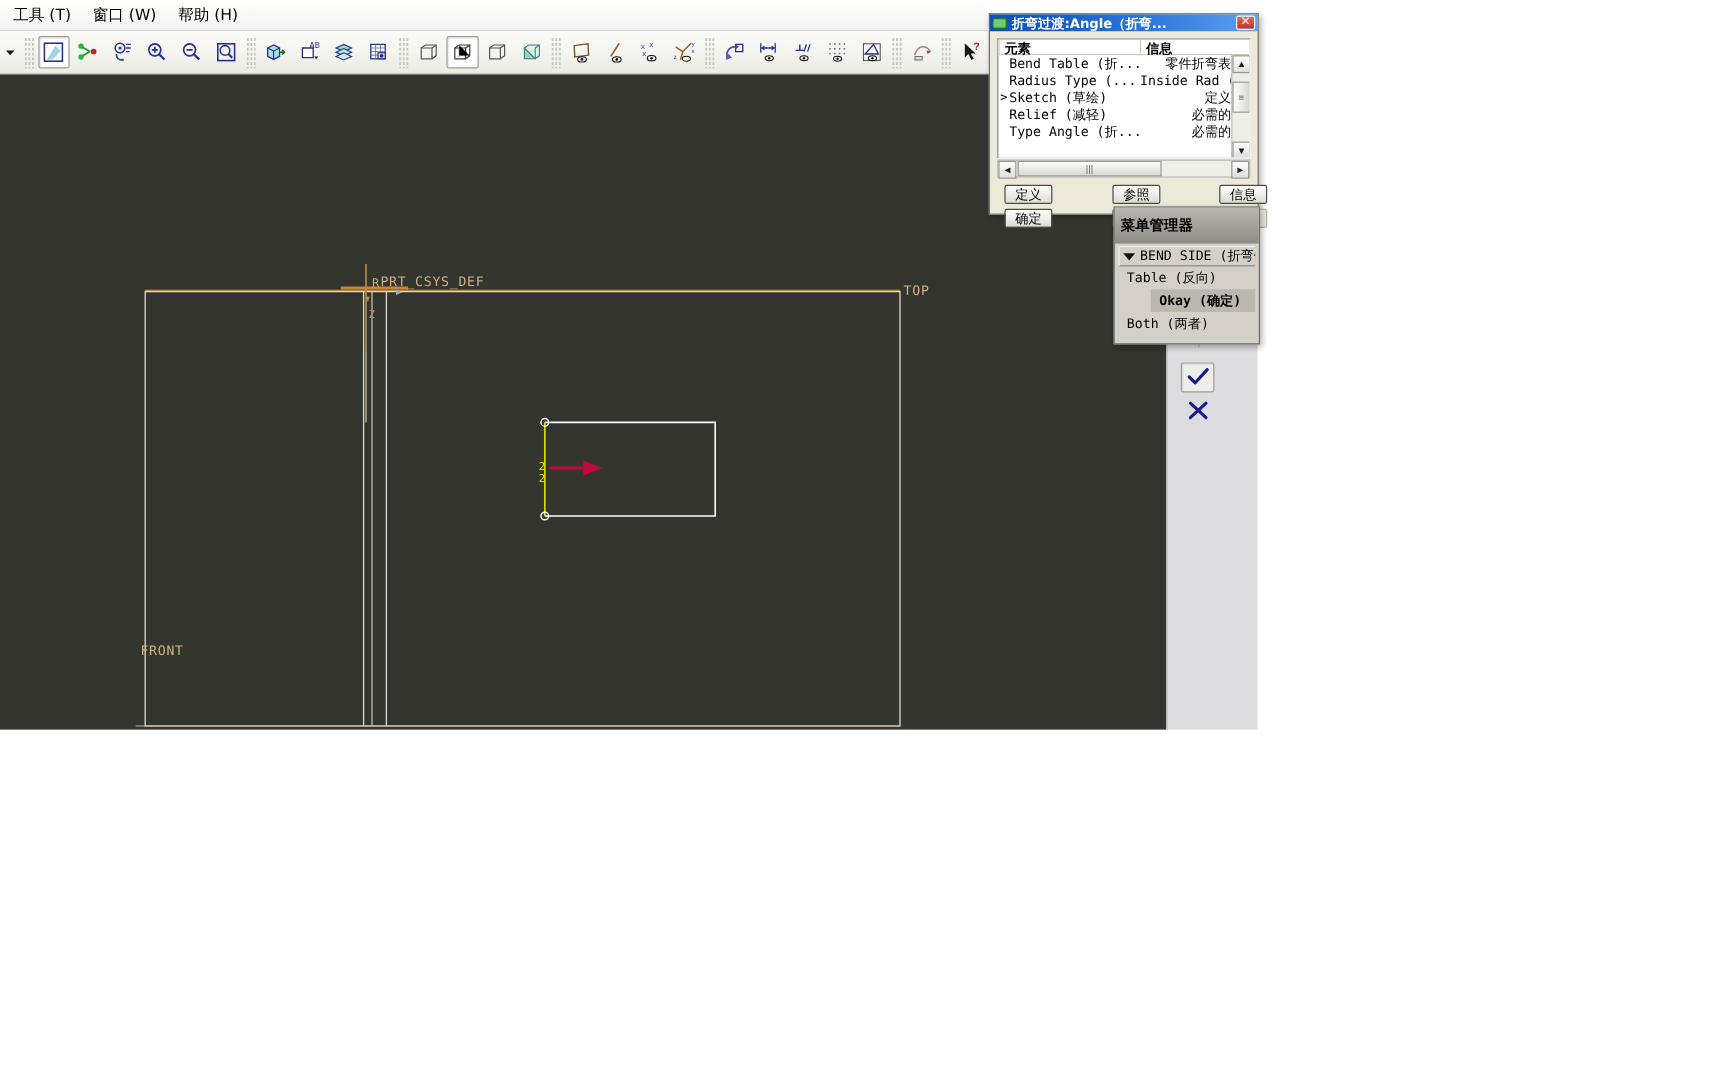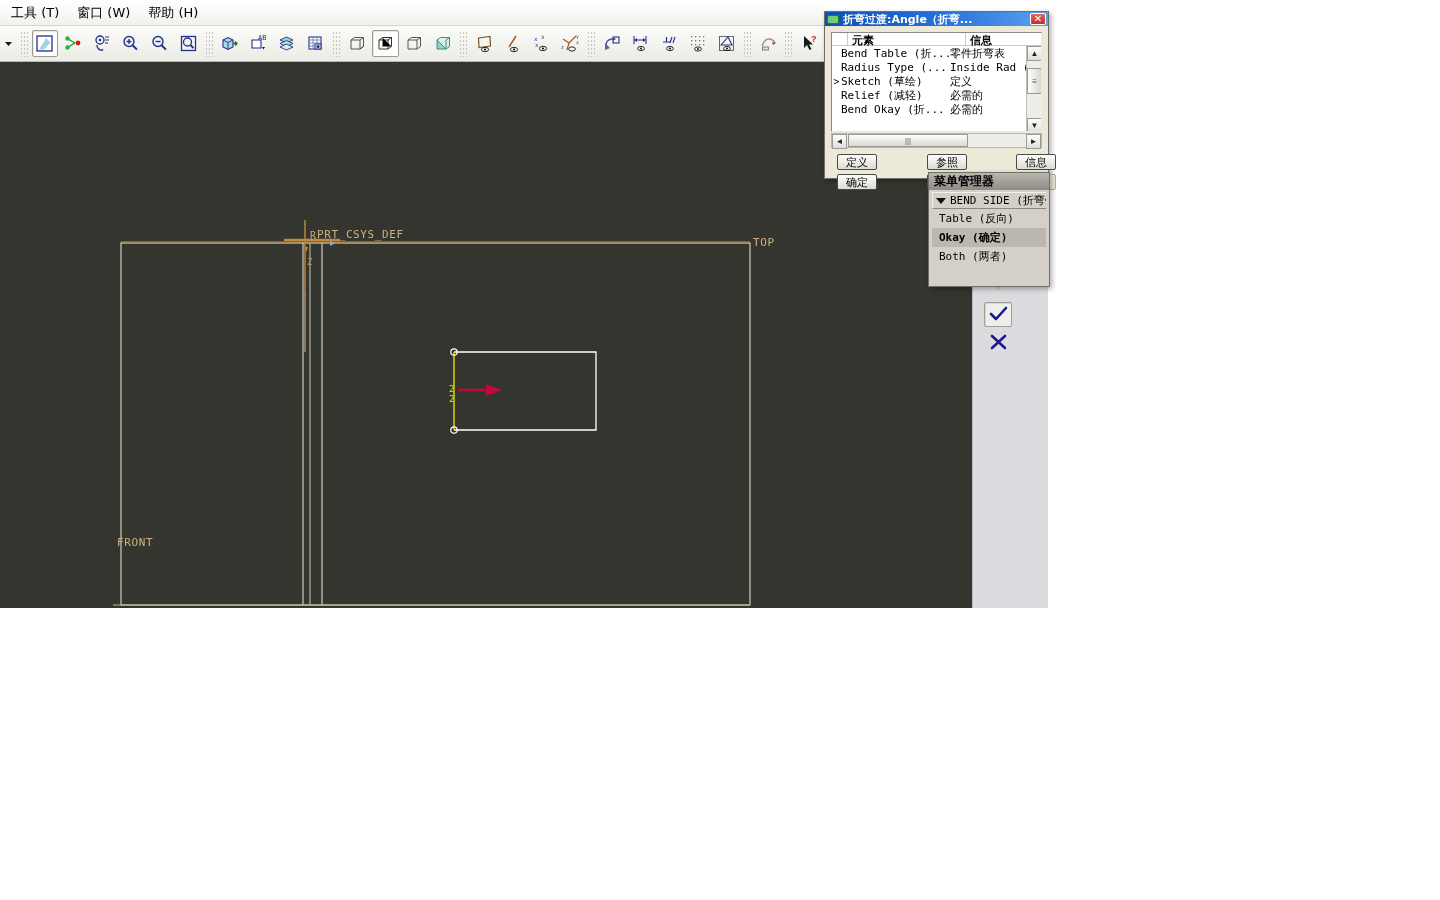--- a/index.html
+++ b/index.html
@@ -92,35 +92,35 @@
 
   
   #elemDialog { left: 824px; top: 11px; width: 225px; height: 168px; }
   .ed-body { position: relative; padding: 6px 6px 0 6px; }
   .ed-listbox {
     position: relative; background: #fff; border: 1px solid #8b8b84;
     border-right-color: #e8e8e4; border-bottom-color: #e8e8e4;
     width: 211px; height: 100px; overflow: hidden;
   }
   .ed-hdr { display: flex; height: 13px; border-bottom: 1px solid #c9c9c2;
-            background: #fff; justify-content: flex-end; }
+            background: #fff; }
   .ed-hdr div { font-size: 11px; color: #000; font-weight: bold;
                 font-family: "DejaVu Sans", sans-serif;
                 padding-left: 4px; border-left: 1px solid #c9c9c2; }
   .ed-col1 { width: 118px; }
   .ed-col2 { width: 76px; }
   .ed-row { display: flex; height: 14px; align-items: center; }
   .ed-row .marker { width: 9px; font-size: 10px; color: #000;
                     font-family: "DejaVu Sans Mono", monospace; text-align: center; }
   .ed-row .c1 { width: 109px; font-size: 11px; color: #000;
                 font-family: "DejaVu Sans Mono", monospace;
                 white-space: nowrap; overflow: hidden; }
   .ed-row .c2 { width: 76px; font-size: 11px; color: #000;
                 font-family: "DejaVu Sans Mono", monospace;
-                white-space: nowrap; overflow: hidden; }
+                white-space: nowrap; overflow: hidden; text-align: right; }
   .vscroll {
     position: absolute; right: 0; top: 13px; width: 15px; height: 87px;
     background: #eeeee8; border-left: 1px solid #c0c0b8;
   }
   .vscroll .arrow, .hscroll .arrow {
     width: 15px; height: 15px; background: linear-gradient(#fdfdfc,#dedede);
     border: 1px solid #9a9a94; display: flex; align-items: center;
     justify-content: center; font-size: 8px; color: #222;
   }
   .vscroll .thumb {
@@ -151,21 +151,21 @@
     font-size: 11px; font-family: "DejaVu Sans", sans-serif;
     color: #000; display: flex; align-items: center; justify-content: center;
     white-space: nowrap;
   }
   .win-btn.disabled { color: #a4a49c; border-color: #b2b2aa; background: #ece9d8; }
 
   
   #menuMgr { left: 928px; top: 172px; width: 122px; height: 115px;
              background: #d4d0c8; }
   .mm-title {
-    height: 17px; background: linear-gradient(#b8b6ae, #8e8c84);
+    height: 30px; background: linear-gradient(#b8b6ae, #8e8c84);
     display: flex; align-items: center; padding-left: 5px;
     font-size: 12px; font-weight: bold; color: #000;
     font-family: Liberation Mono, monospace;
   }
   .mm-body { padding: 2px 3px 3px 3px; }
   .mm-section {
     height: 17px; display: flex; align-items: center;
     background: #d4d0c8; border-top: 1px solid #f2f0ea;
     border-left: 1px solid #f2f0ea; border-bottom: 1px solid #8a8880;
     padding-left: 3px; overflow: hidden;
@@ -177,21 +177,21 @@
   }
   .mm-section span {
     font-size: 11px; color: #000; white-space: nowrap;
     font-family: "DejaVu Sans Mono", monospace;
   }
   .mm-item {
     height: 19px; display: flex; align-items: center; padding-left: 7px;
     font-size: 11px; color: #000; white-space: nowrap;
     font-family: "DejaVu Sans Mono", monospace;
   }
-  .mm-item.sel { background: #bcb8b0; font-weight: bold; }
+  .mm-item.sel { background: #bcb8b0; font-weight: bold; margin-left: 27px; }
 
   
   .watermark {
     position: absolute; left: 1232px; top: 836px; width: 204px; height: 58px;
     display: flex; align-items: center;
   }
   .wm-text { margin-left: 4px; }
   .wm-main {
     font-size: 27px; font-weight: bold; color: #8fcf8a;
     font-family: "DejaVu Sans", sans-serif; letter-spacing: 1px; line-height: 1;
@@ -600,21 +600,21 @@
           <div class="c1">Sketch (草绘)</div>
           <div class="c2">定义</div>
         </div>
         <div class="ed-row">
           <div class="marker"></div>
           <div class="c1">Relief (减轻)</div>
           <div class="c2">必需的</div>
         </div>
         <div class="ed-row">
           <div class="marker"></div>
-          <div class="c1">Bend Okay (折...</div>
+          <div class="c1">Type Angle (折...</div>
           <div class="c2">必需的</div>
         </div>
 
         <div class="vscroll">
           <div class="arrow">▲</div>
           <div class="thumb">≡</div>
           <div class="arrow bot">▼</div>
         </div>
       </div>
 

